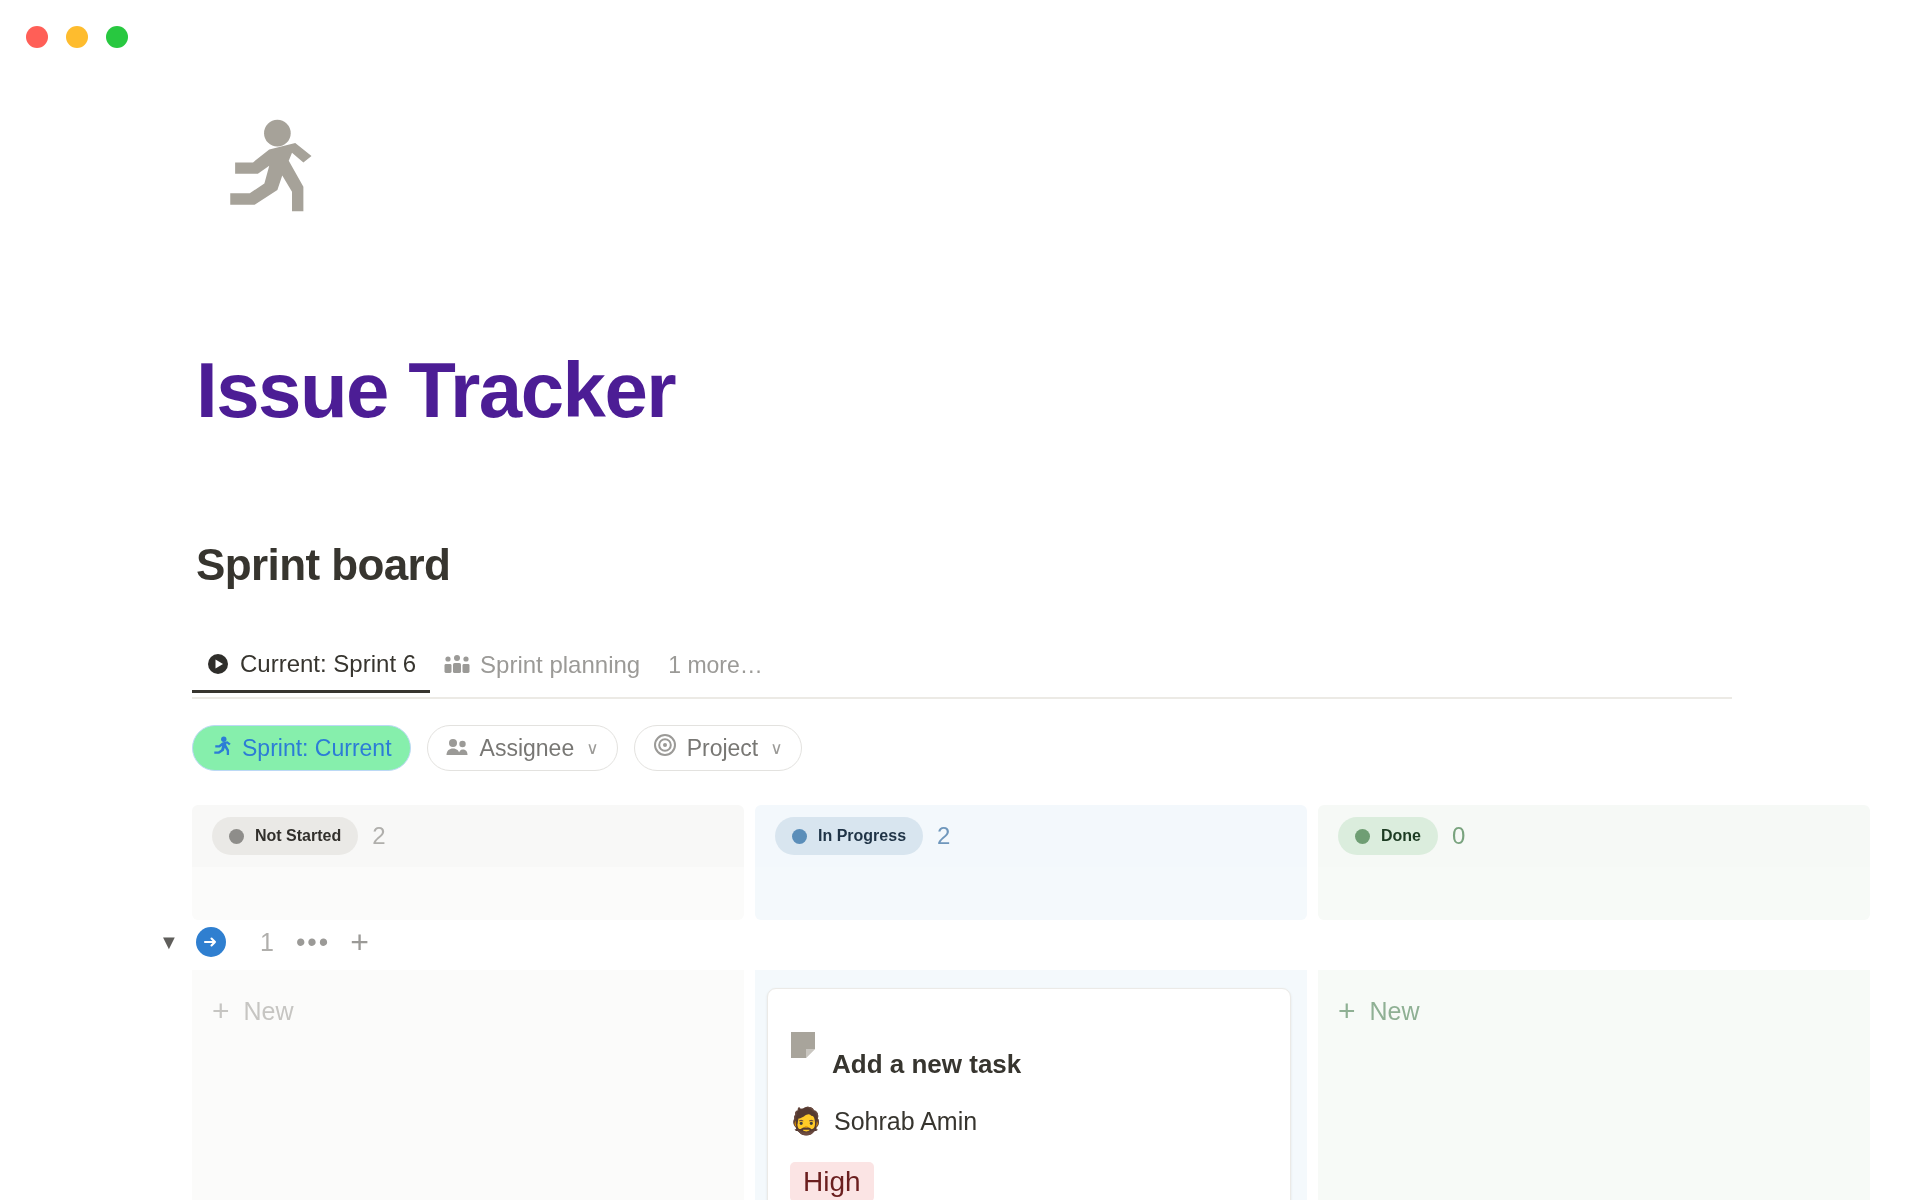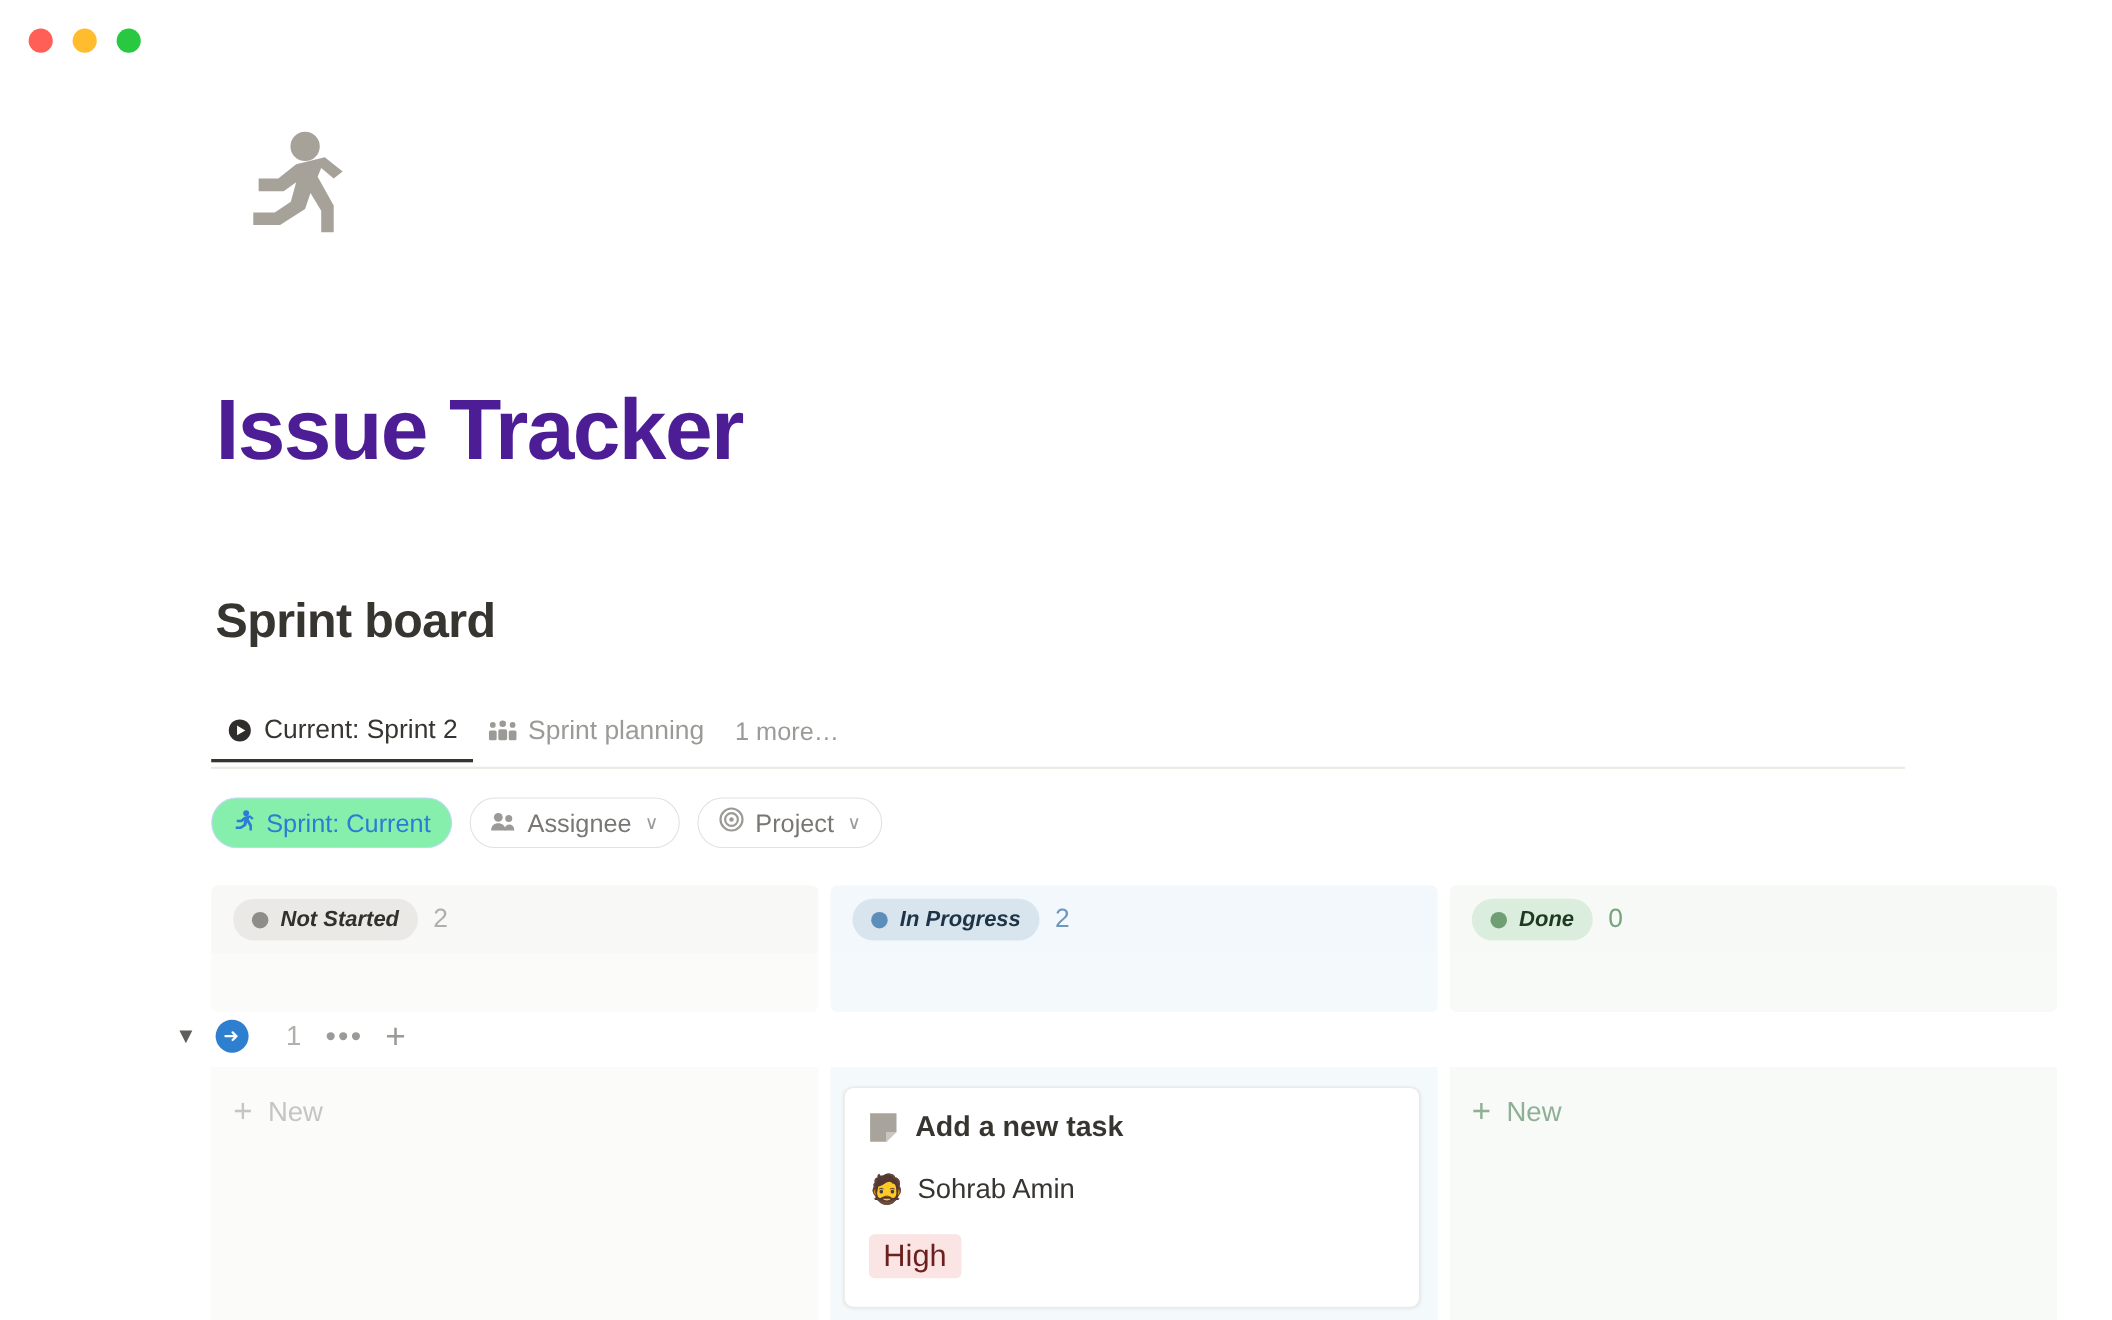--- a/index.html
+++ b/index.html
@@ -214,25 +214,24 @@
     box-sizing: border-box;
     gap: 14px;
   }
   .status-pill {
     display: inline-flex;
     align-items: center;
     gap: 11px;
     height: 38px;
     padding: 0 17px;
     border-radius: 19px;
-    font-size: 20px;
+    font-size: 16px;
     font-weight: bold;
     box-sizing: border-box;
     white-space: nowrap;
-    font-style: italic;
   }
   .dot { width: 15px; height: 15px; border-radius: 50%; }
   .col-count { font-size: 24px; }
 
   .col-body {
     position: absolute;
     top: 62px;
     border-radius: 0 0 6px 6px;
     box-sizing: border-box;
   }
@@ -349,20 +348,21 @@
   }
   .doc-icon {
     width: 26px; height: 28px;
     flex: none;
   }
   .card-title {
     font-size: 26px;
     font-weight: bold;
     color: #37352f;
     white-space: nowrap;
+    margin-top: 40px;
   }
   .card-assignee {
     display: flex;
     align-items: center;
     gap: 14px;
     margin-top: 26px;
   }
   .avatar {
     width: 30px; height: 30px;
     font-size: 26px;
@@ -410,21 +410,21 @@
 
   <div class="tabbar">
 
     <div class="tab active">
       <span class="tico">
         <svg width="24" height="24" viewBox="0 0 24 24" aria-hidden="true">
           <circle cx="12" cy="12" r="10" fill="#2f2e2b"></circle>
           <path d="M9.5 7.5 L17 12 L9.5 16.5 Z" fill="#ffffff"></path>
         </svg>
       </span>
-      <span>Current: Sprint 2</span>
+      <span>Current: Sprint 6</span>
     </div>
 
     <div class="tab">
       <span class="tico">
         <svg width="26" height="22" viewBox="0 0 26 22" aria-hidden="true">
           <circle cx="4" cy="5" r="2.6" fill="#9b9a97"></circle>
           <circle cx="13" cy="4" r="3" fill="#9b9a97"></circle>
           <circle cx="22" cy="5" r="2.6" fill="#9b9a97"></circle>
           <rect x="0.5" y="10" width="7" height="9" rx="1.4" fill="#9b9a97"></rect>
           <rect x="9" y="9" width="8" height="10" rx="1.6" fill="#9b9a97"></rect>

